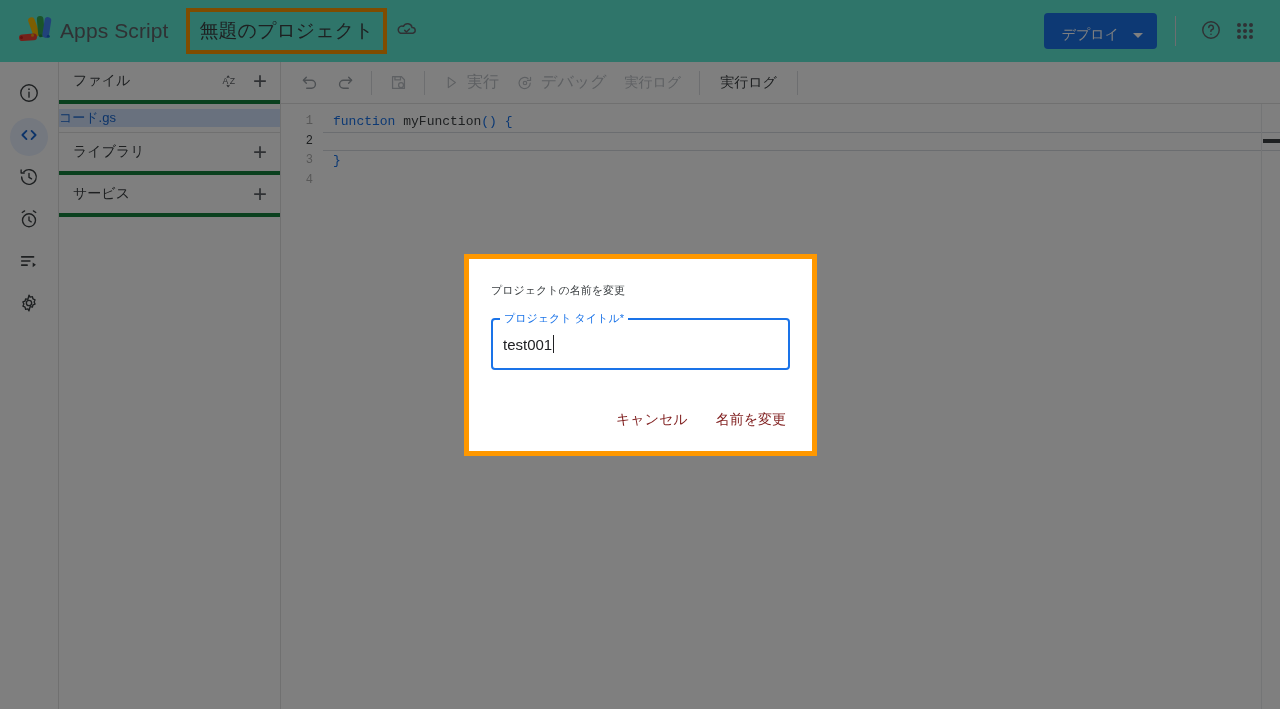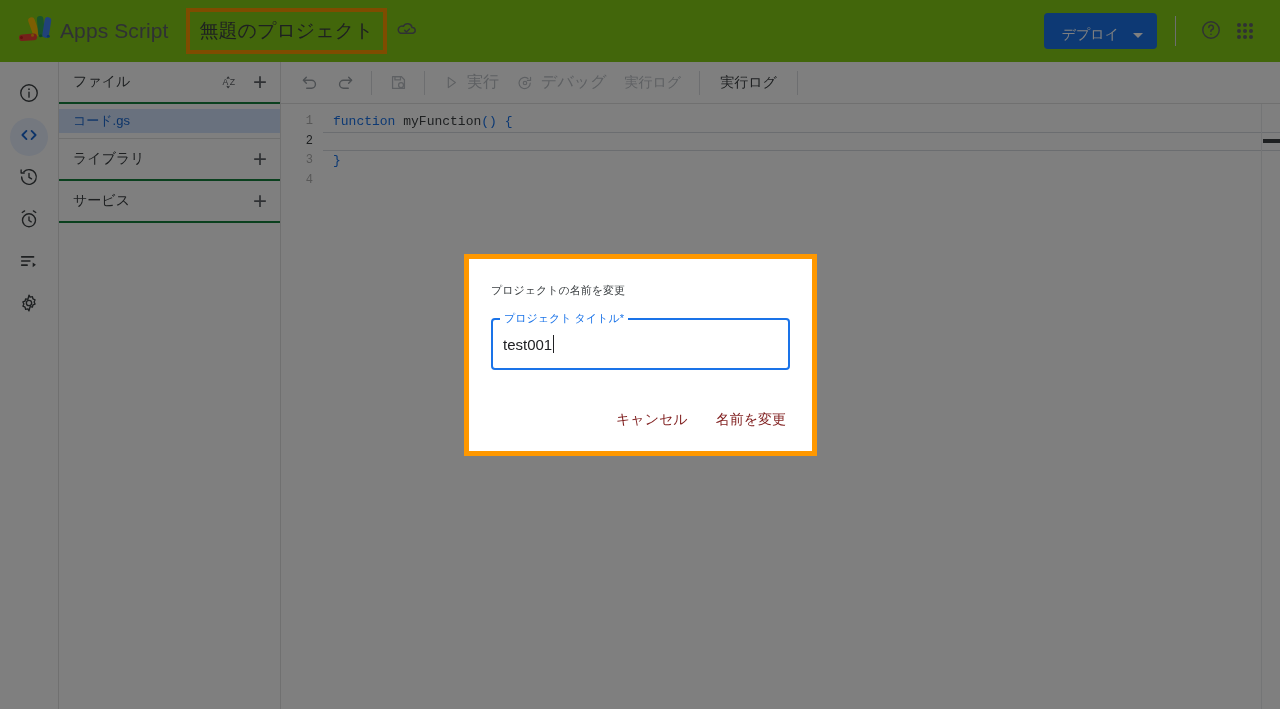--- a/index.html
+++ b/index.html
@@ -12,21 +12,21 @@
   #app {
     position: relative;
     width: 1280px; height: 709px;
     background: #ffffff;
   }
 
   
   .header {
     position: absolute; top: 0; left: 0;
     width: 1280px; height: 62px;
-    background: #84cc16;
+    background: #5eead4;
     display: flex; align-items: center;
   }
   .logo-wrap {
     display: flex; align-items: center;
     margin-left: 14px;
     height: 100%;
   }
   .gas-logo { width: 38px; height: 34px; }
   .brand {
     font-size: 21px; color: #5f6368;
@@ -99,35 +99,35 @@
   
   .filepanel {
     position: absolute; top: 62px; left: 59px;
     width: 222px; height: 647px;
     background: #ffffff;
     border-right: 1px solid #e0e0e0;
   }
   .fp-section {
     height: 42px; display: flex; align-items: center;
     padding: 0 13px 0 14px;
-    border-bottom: 2px solid #15803d;
+    border-bottom: 4px solid #15803d;
     font-size: 14px; color: #3c4043;
     cursor: pointer;
   }
   .fp-section .sp { flex: 1; }
   .fp-icon { display: flex; align-items: center; justify-content: center;
     width: 24px; height: 24px; cursor: pointer; }
   .plus {
     font-size: 24px; color: #5f6368; line-height: 1;
     font-weight: 300; cursor: pointer; user-select: none;
     margin-left: 10px;
   }
   .fp-file {
-    height: 24px; display: flex; align-items: center;
-    padding-left: 14px; font-size: 13px;
+    height: 18px; display: flex; align-items: center;
+    padding-left: 0; font-size: 13px;
     color: #1967d2; background: #d2e3fc;
     cursor: pointer;
   }
   .fp-file-wrap { border-bottom: 1px solid #e0e0e0; padding: 5px 0; }
 
   
   .editor {
     position: absolute; top: 62px; left: 281px;
     width: 999px; height: 647px;
     background: #ffffff;

